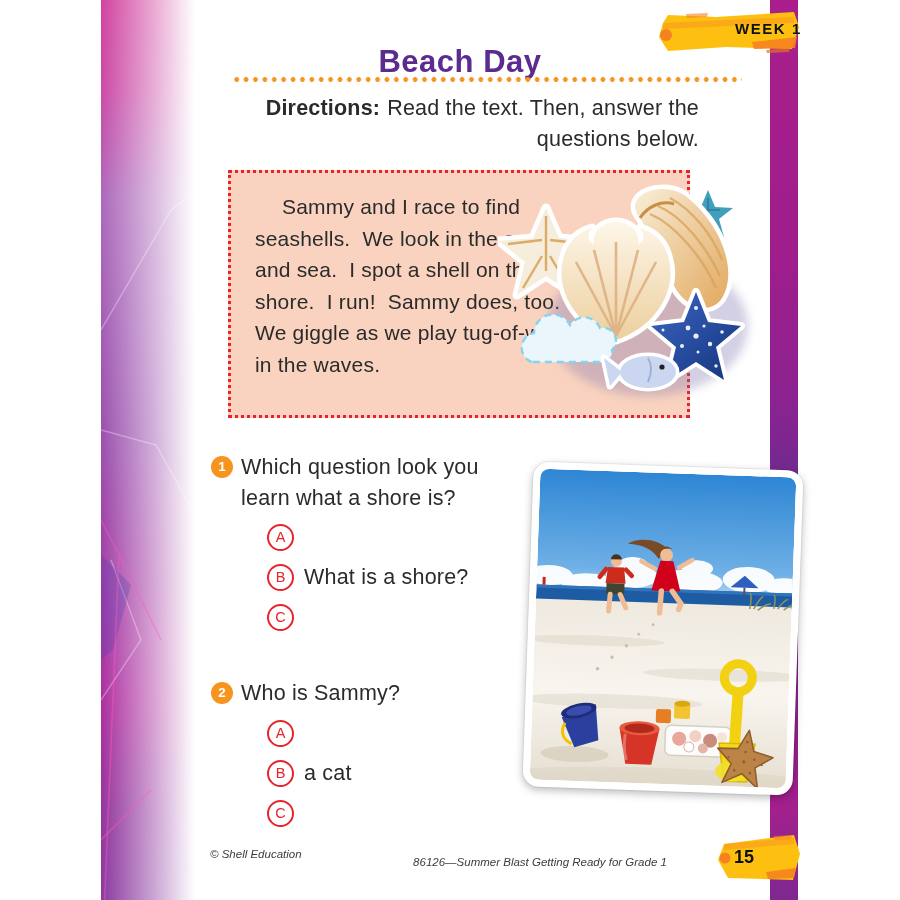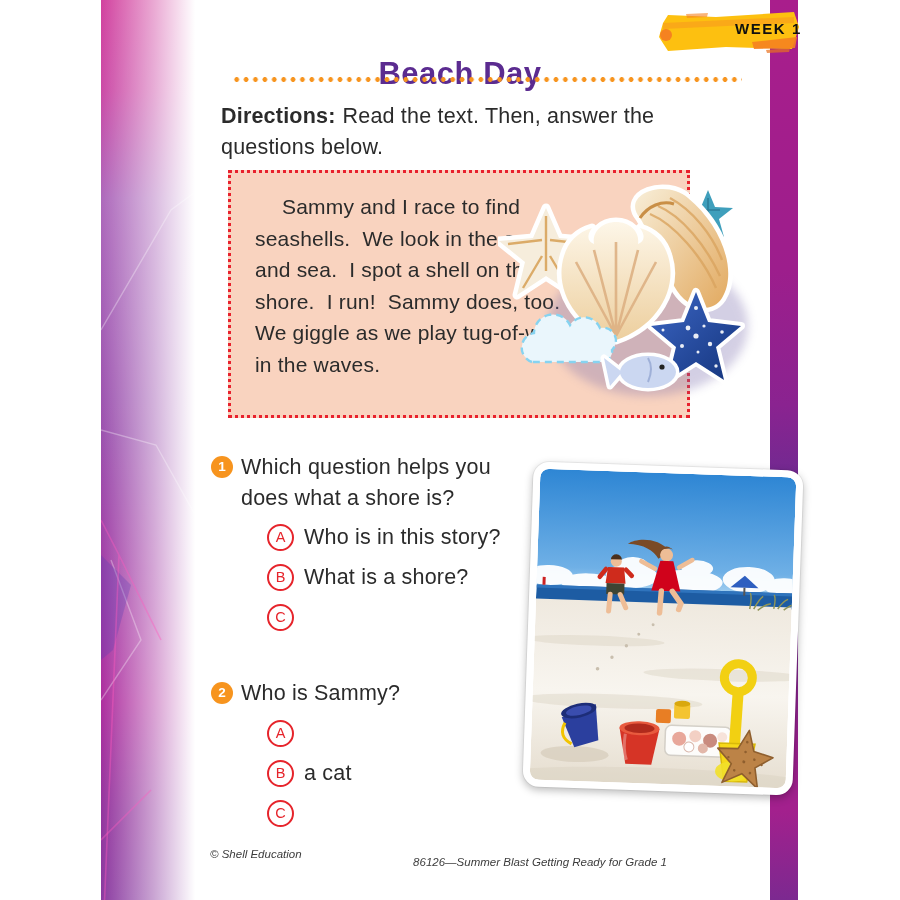--- a/index.html
+++ b/index.html
@@ -19,27 +19,27 @@
 
   
   .week-badge{position:absolute;left:656px;top:8px;width:146px;height:46px;z-index:6;}
   .week-badge .label{position:absolute;left:0;top:12px;width:100%;text-align:right;
     font-weight:bold;font-size:15px;letter-spacing:1.6px;color:#101010;}
   .page-badge{position:absolute;left:714px;top:830px;width:90px;height:56px;z-index:6;}
   .page-badge .num{position:absolute;left:20px;top:17px;font-size:18px;font-weight:bold;color:#101010;}
   .badge-svg{position:absolute;left:0;top:0;}
 
   
-  .page-title{position:absolute;left:210px;top:56px;width:500px;margin:0;text-align:center;
+  .page-title{position:absolute;left:210px;top:44px;width:500px;margin:0;text-align:center;
     font-size:31px;font-weight:bold;color:#5b2b90;letter-spacing:.5px;z-index:3;}
   .dotted-rule{position:absolute;left:232px;top:76px;width:510px;height:7px;z-index:3;
     background-image:radial-gradient(circle,#f7941e 2.1px,rgba(0,0,0,0) 2.7px);
     background-size:9.4px 7px;background-repeat:repeat-x;background-position:0 50%;}
-  .directions{position:absolute;left:209px;top:89px;width:486px;margin:12px;
-    font-size:21.5px;line-height:31px;letter-spacing:.2px;z-index:3;}
+  .directions{position:absolute;left:209px;top:89px;width:486px;margin:4px;
+    font-size:21.5px;line-height:31px;letter-spacing:.2px;z-index:3;text-align:right;}
   .directions b{margin-right:7px;}
 
   
   .passage-box{position:absolute;left:228px;top:170px;width:456px;height:242px;z-index:2;
     background:#f9d3bf;border:3px dotted #e8212d;}
   .passage-text{position:absolute;left:24px;top:18px;width:308px;margin:0;font-size:21px;
     line-height:31.5px;letter-spacing:.2px;text-indent:27px;white-space:pre-wrap;}
   .clipart{position:absolute;left:498px;top:176px;z-index:3;}
 
   
@@ -177,25 +177,24 @@
 
     <g>
       <path d="M124,196 L106,182 L112,210 Z M122,196 a28,16 0 1 0 56,0 a28,16 0 1 0 -56,0" fill="#cbd7f1" stroke="#fff" stroke-width="7" paint-order="stroke" stroke-linejoin="round"></path>
       <circle cx="164" cy="191" r="2.6" fill="#222"></circle>
       <path d="M150,182 q6,10 0,24" fill="none" stroke="#9fb0d8" stroke-width="2"></path>
     </g>
   </svg>
 
   <div class="question" id="q1">
     <span class="qnum">1</span>
-    <p class="qtext">Which question helps you does what a shore is?</p>
+    <p class="qtext">Which question look you learn what a shore is?</p>
   </div>
   <div class="option" id="q1a">
     <span class="letter">A</span>
-    <p class="otext">Who is in this story?</p>
   </div>
   <div class="option" id="q1b">
     <span class="letter">B</span>
     <p class="otext">What is a shore?</p>
   </div>
   <div class="option" id="q1c">
     <span class="letter">C</span>
   </div>
 
   <div class="question" id="q2">
@@ -331,14 +330,24 @@
             <circle cx="-16" cy="2" r="1.2"></circle>
               <circle cx="0" cy="4" r="1.5"></circle>
           </g>
         </g>
       </g>
     </svg>
   </div>
 
   <div class="footer-copyright">© Shell Education</div>
   <div class="footer-edition">86126—Summer Blast Getting Ready for Grade 1</div>
+  <div class="page-badge">
+    <svg class="badge-svg" width="90" height="56" viewBox="0 0 90 56">
+      <path d="M10,14 L80,5 L86,24 L79,50 L14,48 L4,30 Z" fill="#fdc010"></path>
+      <path d="M10,14 L80,8 L80,14 L10,20 Z" fill="#f9a51a" opacity=".85"></path>
+      <circle cx="11" cy="28" r="5.5" fill="#f58220"></circle>
+      <path d="M52,42 L82,38 L80,48 L54,49 Z" fill="#f58220" opacity=".9"></path>
+      <path d="M60,6 L78,5 L77,9 L61,10 Z" fill="#f58220" opacity=".6"></path>
+    </svg>
+    <span class="num">15</span>
+  </div>
 
 </div>
 
 </body></html>

